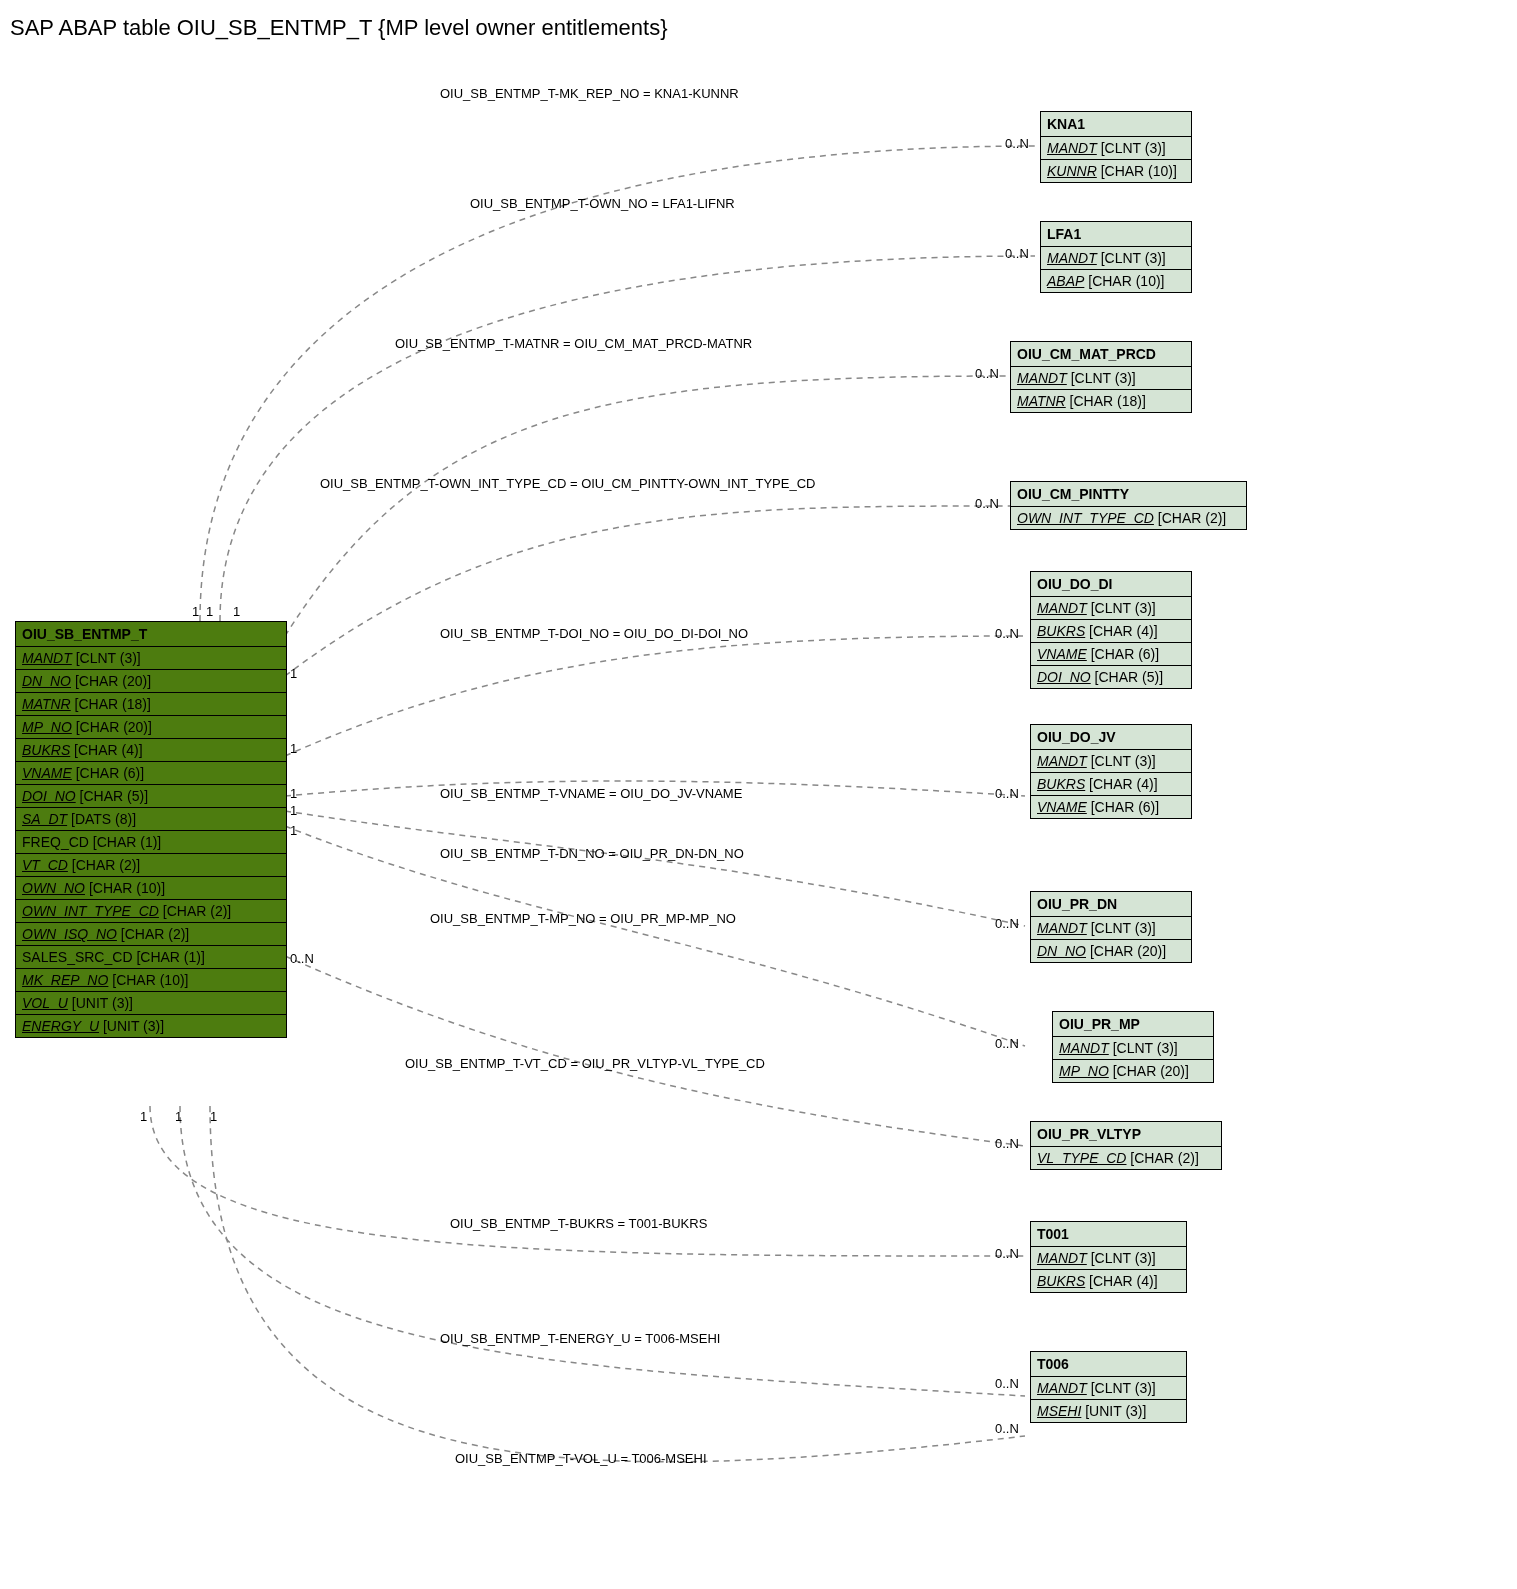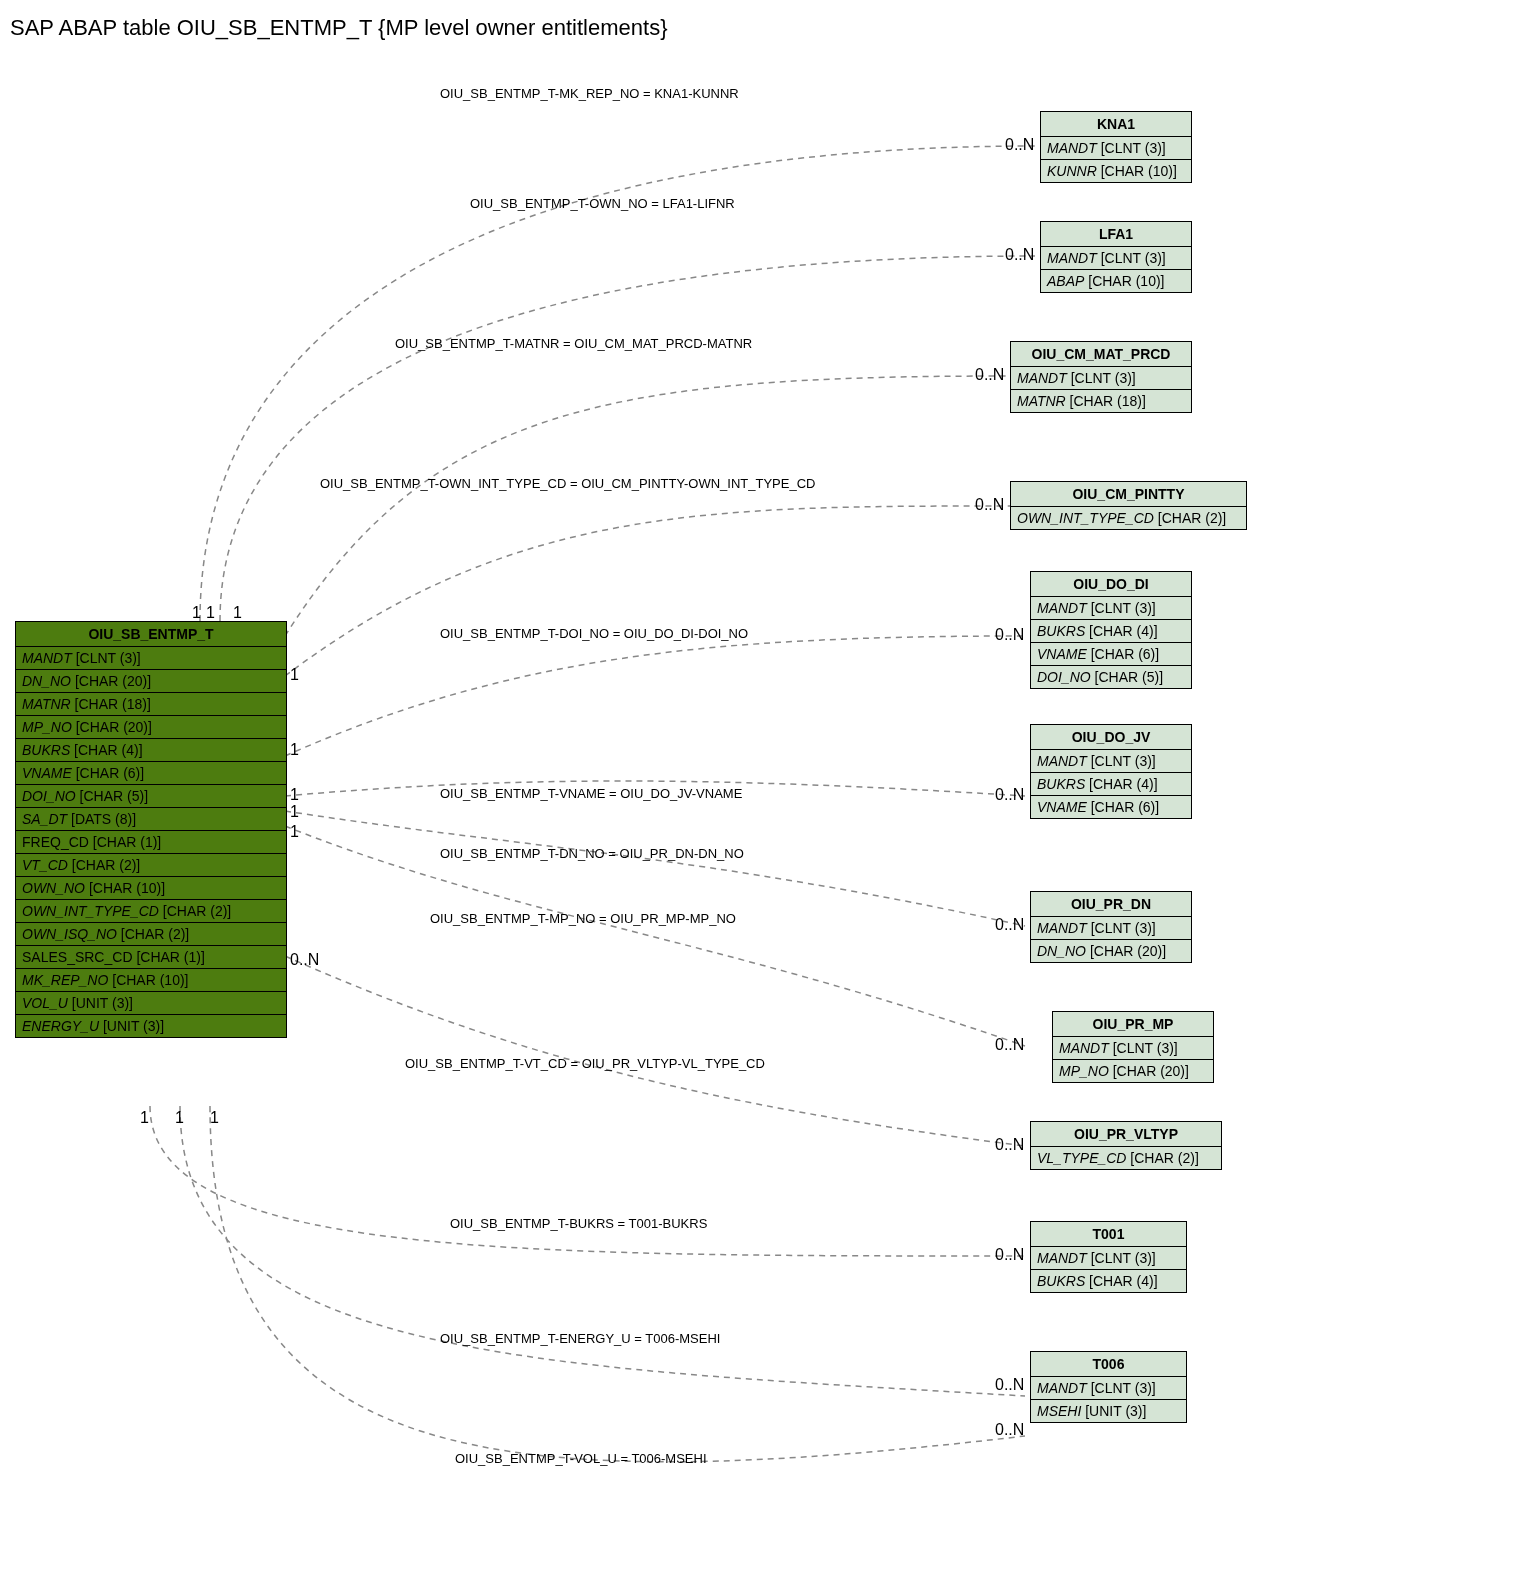--- a/index.html
+++ b/index.html
@@ -1,26 +1,26 @@
 <!DOCTYPE html>
 <html><head>
 <meta charset="utf-8">
 <style>
 body{margin:0;padding:10px;font-family:Arial,Helvetica,sans-serif;font-size:14px;background:#fff;color:#000;width:1517px}
 .title{font-size:22px;margin:5px 0 15px 0}
 .diagram{position:relative;width:1497px;height:1550px}
 .entity{position:absolute;border:1px solid #000;background:#d5e4d5}
 .entity.main{background:#4d7c0f}
-.entity .hdr{font-weight:bold;text-align:center;padding:4px 6px;border-bottom:1px solid #000}
+.entity .hdr{font-weight:bold;padding:4px 6px;border-bottom:1px solid #000}
 .entity .fld{padding:3px 6px;border-bottom:1px solid #000;white-space:nowrap}
 .entity .fld:last-child{border-bottom:none}
-.fld .fname{font-style:italic}
+.fld .fname{text-decoration:underline;font-style:italic}
 .fld .fname.plain{text-decoration:none;font-style:normal}
 .rel-label{position:absolute;font-size:13px;white-space:nowrap}
-.card{position:absolute;font-size:16px}
+.card{position:absolute;font-size:13px}
 svg{position:absolute;top:0;left:0;pointer-events:none}
 svg path{stroke:#888;stroke-width:1.5;stroke-dasharray:6 5;fill:none}
 </style>
 </head>
 <body>
 
 <div class="title">SAP ABAP table OIU_SB_ENTMP_T {MP level owner entitlements}</div>
 
 <div class="diagram">
 

